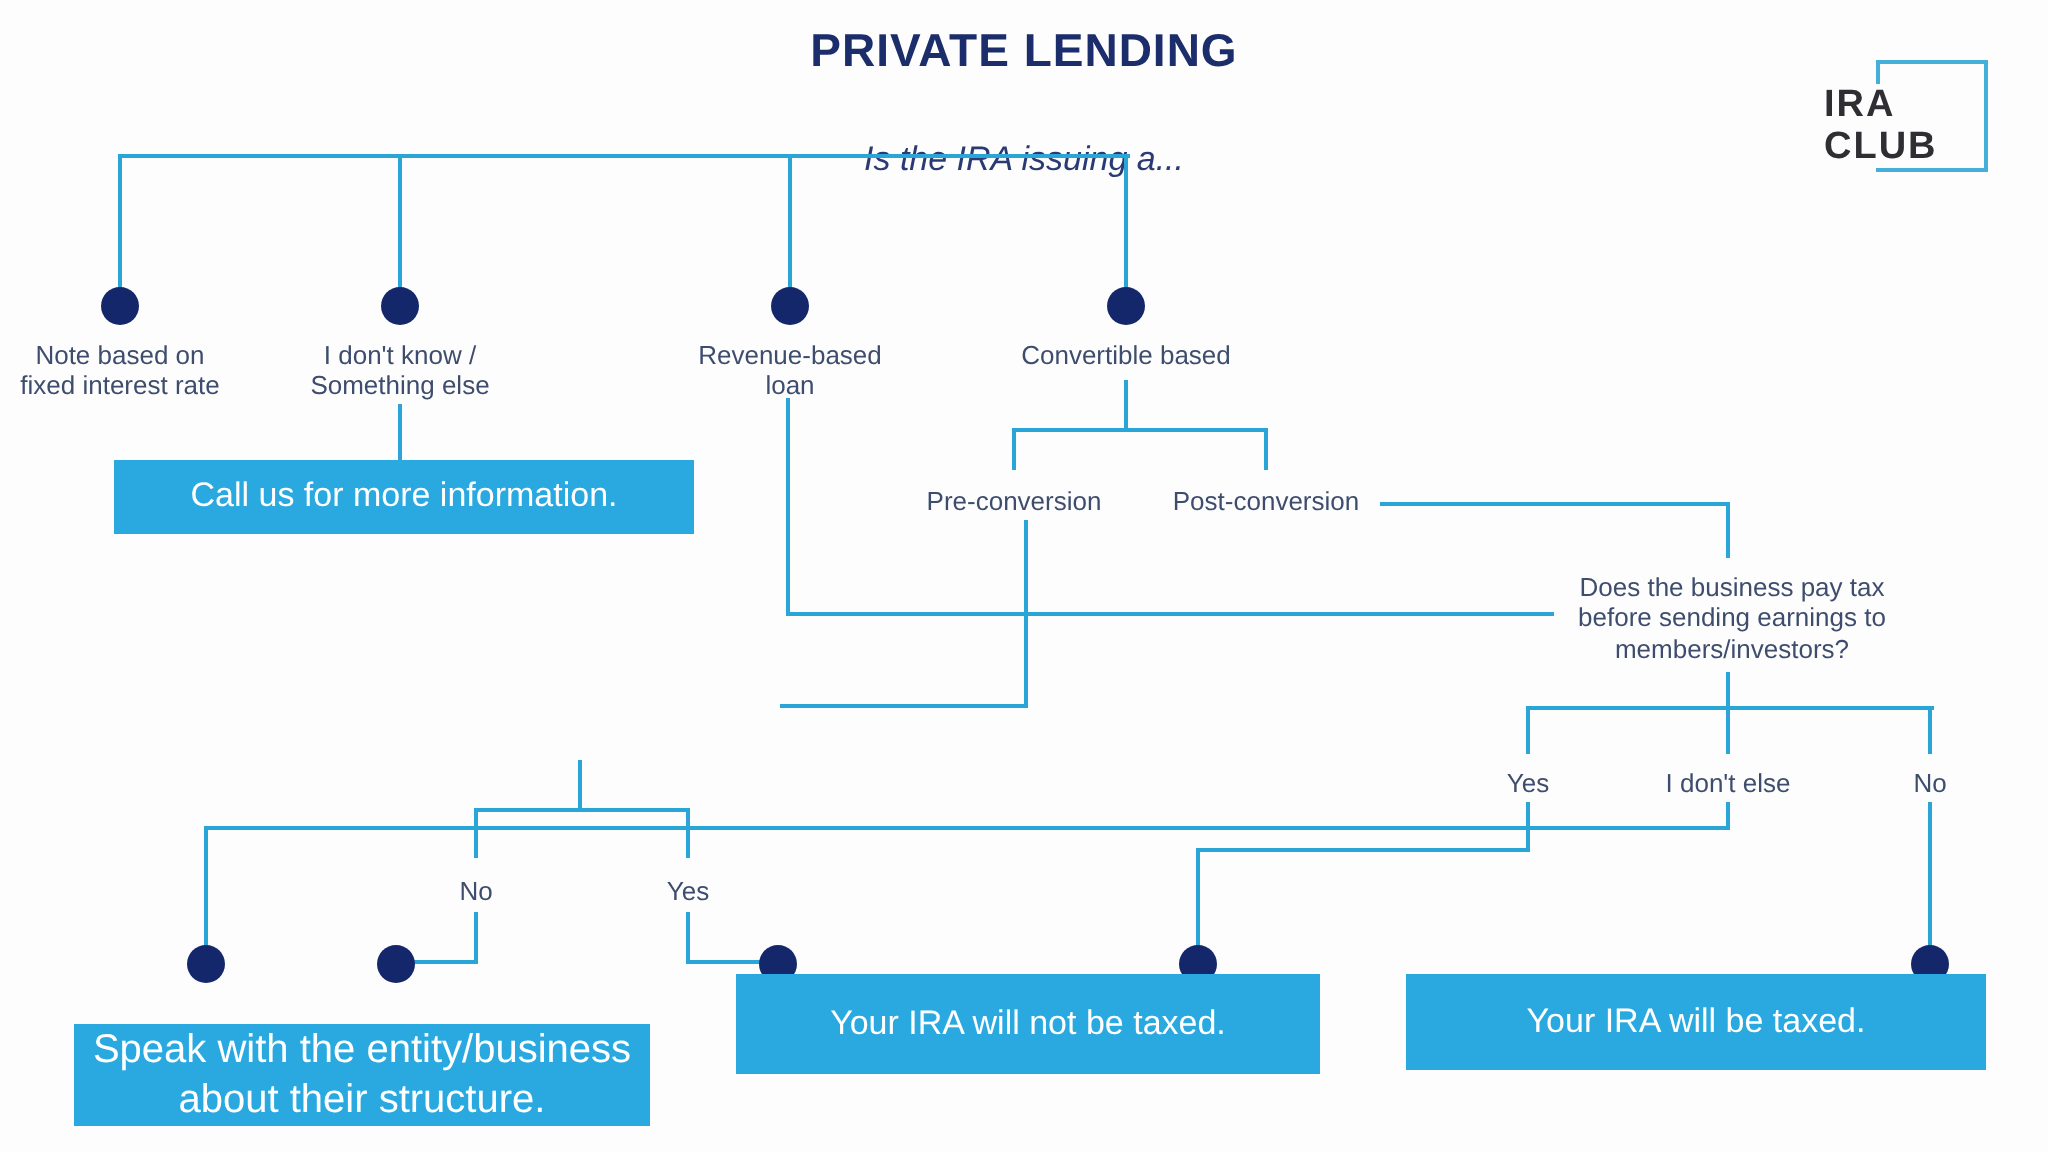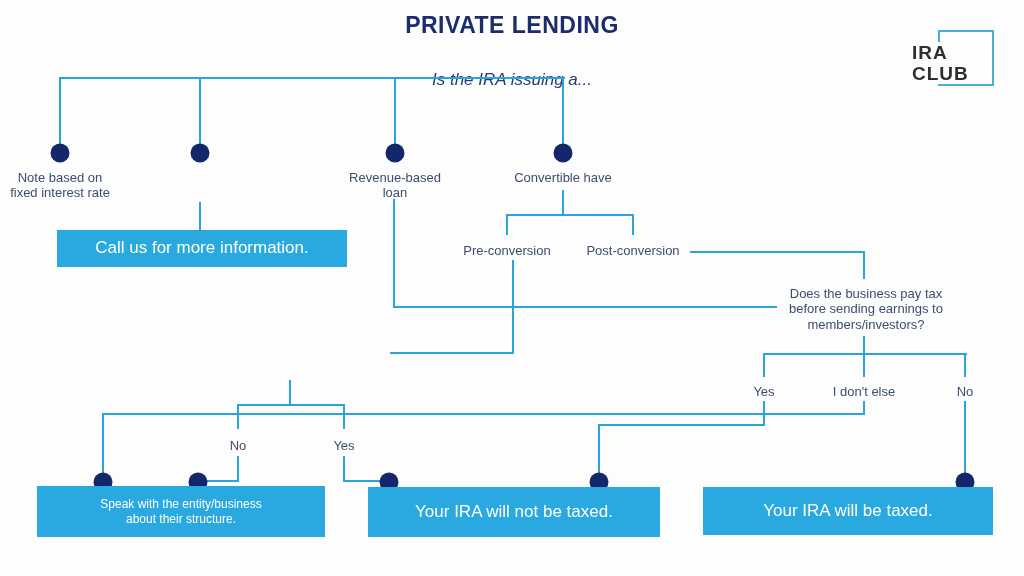--- a/index.html
+++ b/index.html
@@ -63,23 +63,25 @@
   <div class="ln v" style="left:199px;top:77px;height:68px"></div>
   <div class="ln v" style="left:394px;top:77px;height:68px"></div>
   <div class="ln v" style="left:562px;top:77px;height:68px"></div>
   <div class="dot" style="left:60px;top:153px"></div>
   <div class="dot" style="left:200px;top:153px"></div>
   <div class="dot" style="left:395px;top:153px"></div>
   <div class="dot" style="left:563px;top:153px"></div>
 
   <div class="lbl" style="left:-5px;top:170px;width:130px">Note based on
 fixed interest rate</div>
+  <div class="lbl" style="left:135px;top:170px;width:130px">I don't know /
+Something else</div>
   <div class="lbl" style="left:330px;top:170px;width:130px">Revenue-based
 loan</div>
-  <div class="lbl" style="left:493px;top:170px;width:140px">Convertible have</div>
+  <div class="lbl" style="left:493px;top:170px;width:140px">Convertible based</div>
 
   <div class="ln v" style="left:199px;top:202px;height:34px"></div>
   <div class="dot" style="left:200px;top:243px"></div>
   <div class="box" style="left:57px;top:230px;width:290px;height:37px;font-size:17px">Call us for more information.</div>
 
   <div class="ln v" style="left:562px;top:190px;height:26px"></div>
   <div class="ln h" style="left:506px;top:214px;width:128px"></div>
   <div class="ln v" style="left:506px;top:214px;height:21px"></div>
   <div class="ln v" style="left:632px;top:214px;height:21px"></div>
   <div class="lbl" style="left:447px;top:243px;width:120px">Pre-conversion</div>
@@ -128,18 +130,18 @@
   <div class="lbl" style="left:314px;top:438px;width:60px">Yes</div>
 
   <div class="ln v" style="left:237px;top:456px;height:25px"></div>
   <div class="ln h" style="left:197px;top:480px;width:42px"></div>
   <div class="dot" style="left:198px;top:482px"></div>
 
   <div class="ln v" style="left:343px;top:456px;height:25px"></div>
   <div class="ln h" style="left:343px;top:480px;width:46px"></div>
   <div class="dot" style="left:389px;top:482px"></div>
 
-  <div class="box" style="left:37px;top:486px;width:288px;height:51px;font-size:12px">Speak with the entity/business
+  <div class="box" style="left:37px;top:512px;width:288px;height:51px;font-size:20px">Speak with the entity/business
 about their structure.</div>
   <div class="box" style="left:703px;top:487px;width:290px;height:48px;font-size:17px">Your IRA will be taxed.</div>
   <div class="box" style="left:368px;top:487px;width:292px;height:50px;font-size:17px">Your IRA will not be taxed.</div>
 
 </div>
 
 </body></html>

